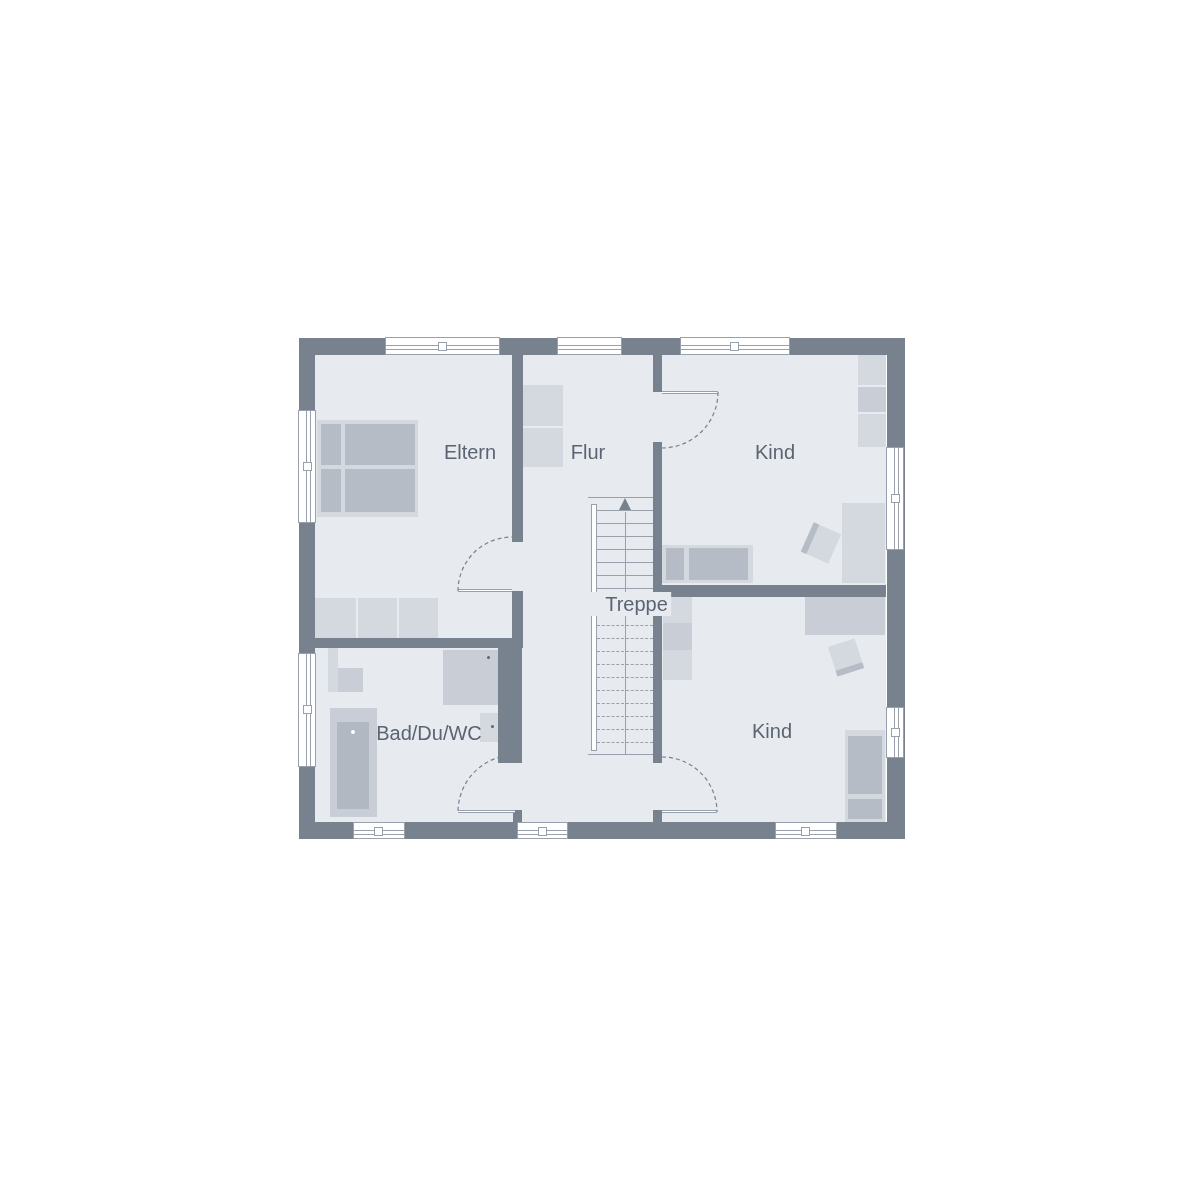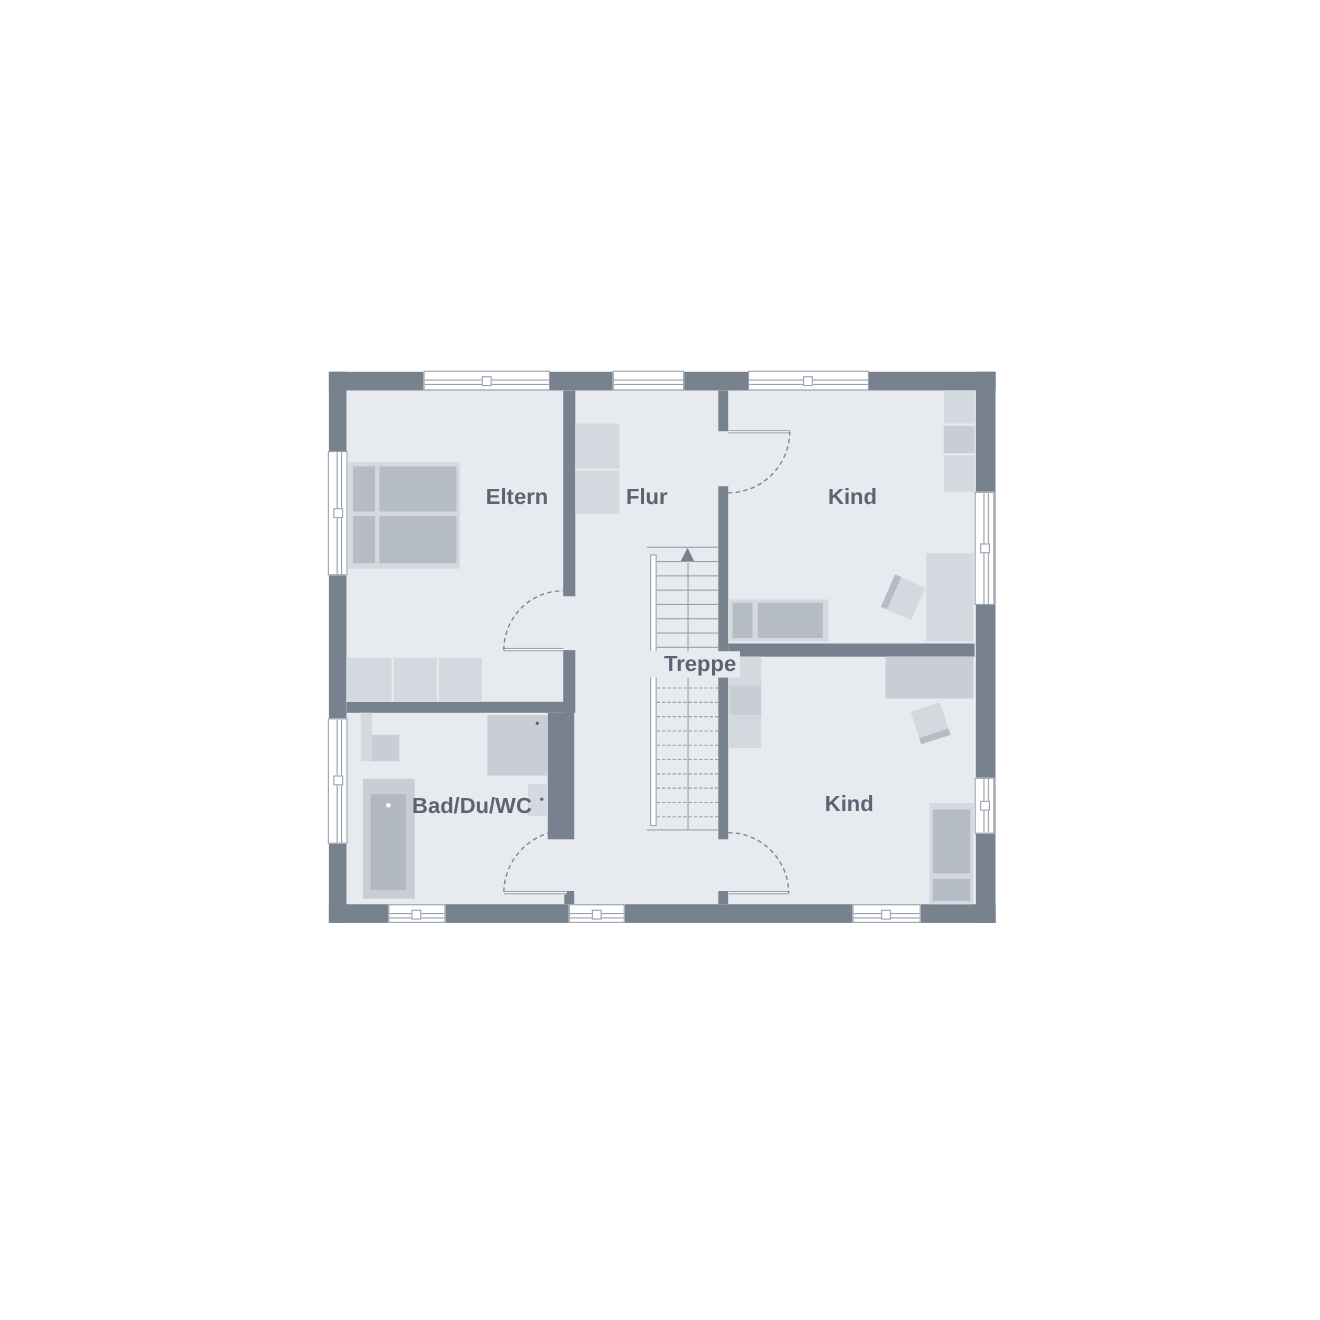--- a/index.html
+++ b/index.html
@@ -36,21 +36,21 @@
   .arrow-up{position:absolute;width:0;height:0;
     border-left:6px solid transparent;border-right:6px solid transparent;
     border-bottom:12px solid var(--wall);}
   
   .leaf{position:absolute;height:3px;background:#ffffff;border-top:1px solid var(--line);
     border-bottom:1px solid var(--line);box-sizing:border-box;}
   .arc{position:absolute;overflow:visible;}
   .arc path{stroke:var(--wall);fill:none;stroke-width:1.2;stroke-dasharray:4 3;}
   
   .lbl{position:absolute;transform:translate(-50%,-50%);color:var(--text);
-    font-size:20px;white-space:nowrap;line-height:1;font-weight:bold;}
+    font-size:20px;white-space:nowrap;line-height:1;}
   .lbl.bgpatch{background:var(--floor);padding:2px 3px;z-index:5;}
   .dot{position:absolute;border-radius:50%;}
 </style>
 </head>
 <body>
 
 <div id="plan">
 
   <div class="r floor" style="left:16px;top:17px;width:571px;height:467px;"></div>
 

